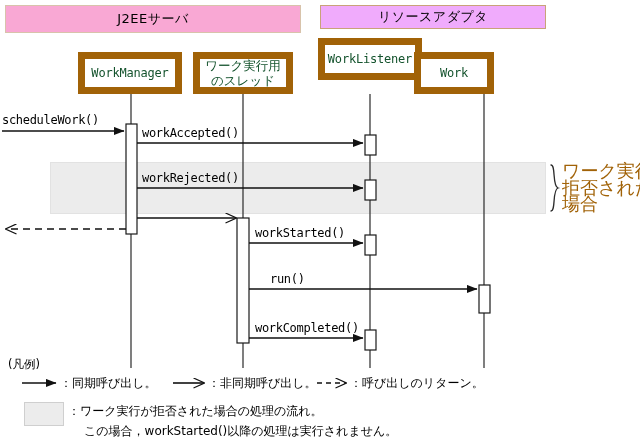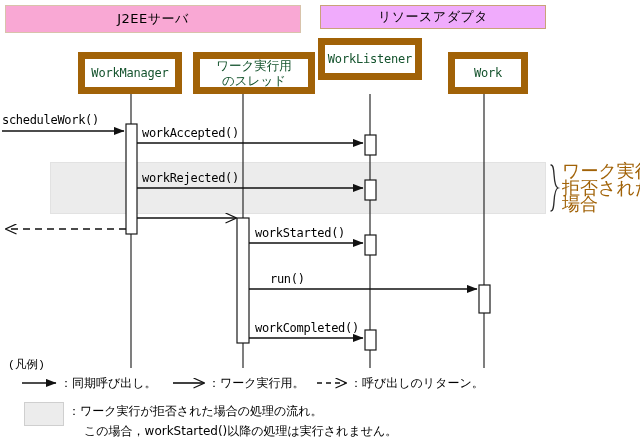--- a/index.html
+++ b/index.html
@@ -106,30 +106,30 @@
   <div class="grp-band" style="left:320px; top:5px; width:226px; height:24px; background:#f0abfc; border-color:#c9a279;">
     <span>リソースアダプタ</span>
   </div>
 
   <div class="band-gray" style="left:50px; top:162px; width:496px; height:52px;"></div>
 
   <div class="obj-box mono" style="left:78px; top:52px; width:104px; height:42px;">
     <span>WorkManager</span>
   </div>
 
-  <div class="obj-box" style="left:193px; top:52px; width:122px; height:42px;">
+  <div class="obj-box" style="left:193px; top:52px; width:100px; height:42px;">
     <span style="white-space:pre-line;">ワーク実行用
 のスレッド</span>
   </div>
 
   <div class="obj-box mono" style="left:318px; top:38px; width:104px; height:42px;">
     <span>WorkListener</span>
   </div>
 
-  <div class="obj-box mono" style="left:448px; top:52px; width:80px; height:42px;">
+  <div class="obj-box mono" style="left:414px; top:52px; width:80px; height:42px;">
     <span>Work</span>
   </div>
 
   <svg class="layer" viewBox="0 0 640 447">
     <defs>
       <marker id="filledArrow" markerWidth="11" markerHeight="9" refX="10.5" refY="4.5" orient="auto" markerUnits="userSpaceOnUse">
         <path d="M0,0.2 L11,4.5 L0,8.8 Z" fill="#111"></path>
       </marker>
       <marker id="openArrow" markerWidth="12" markerHeight="11" refX="11" refY="5.5" orient="auto" markerUnits="userSpaceOnUse">
         <path d="M0.5,0.5 L11.5,5.5 L0.5,10.5" fill="none" stroke="#111" stroke-width="1.2"></path>
@@ -196,25 +196,25 @@
   <div class="msg-label" style="left:255px; top:226px;text-align:center;">workStarted()</div>
 
   <div class="msg-label" style="left:270px; top:272px;text-align:right;">run()</div>
 
   <div class="msg-label" style="left:255px; top:321px;">workCompleted()</div>
 
   <div class="note-text" style="left:562px; top:163px;">ワーク実行が
 拒否された
 場合</div>
 
-  <div class="legend-title" style="left:8px; top:357px;font-family:Liberation Mono, monospace;">(凡例)</div>
+  <div class="legend-title" style="left:8px; top:357px;">(凡例)</div>
 
   <div class="legend-text" style="left:60px; top:375px;">：同期呼び出し。</div>
 
-  <div class="legend-text" style="left:208px; top:375px;">：ワーク実行用。</div>
+  <div class="legend-text" style="left:208px; top:375px;">：非同期呼び出し。</div>
 
   <div class="legend-text" style="left:350px; top:375px;">：呼び出しのリターン。</div>
 
   <div class="legend-swatch" style="left:24px; top:402px; width:40px; height:24px;"></div>
 
   <div class="legend-text" style="left:68px; top:403px;">：ワーク実行が拒否された場合の処理の流れ。</div>
 
   <div class="legend-text" style="left:84px; top:423px;">この場合，workStarted()以降の処理は実行されません。</div>
 
 </div>

